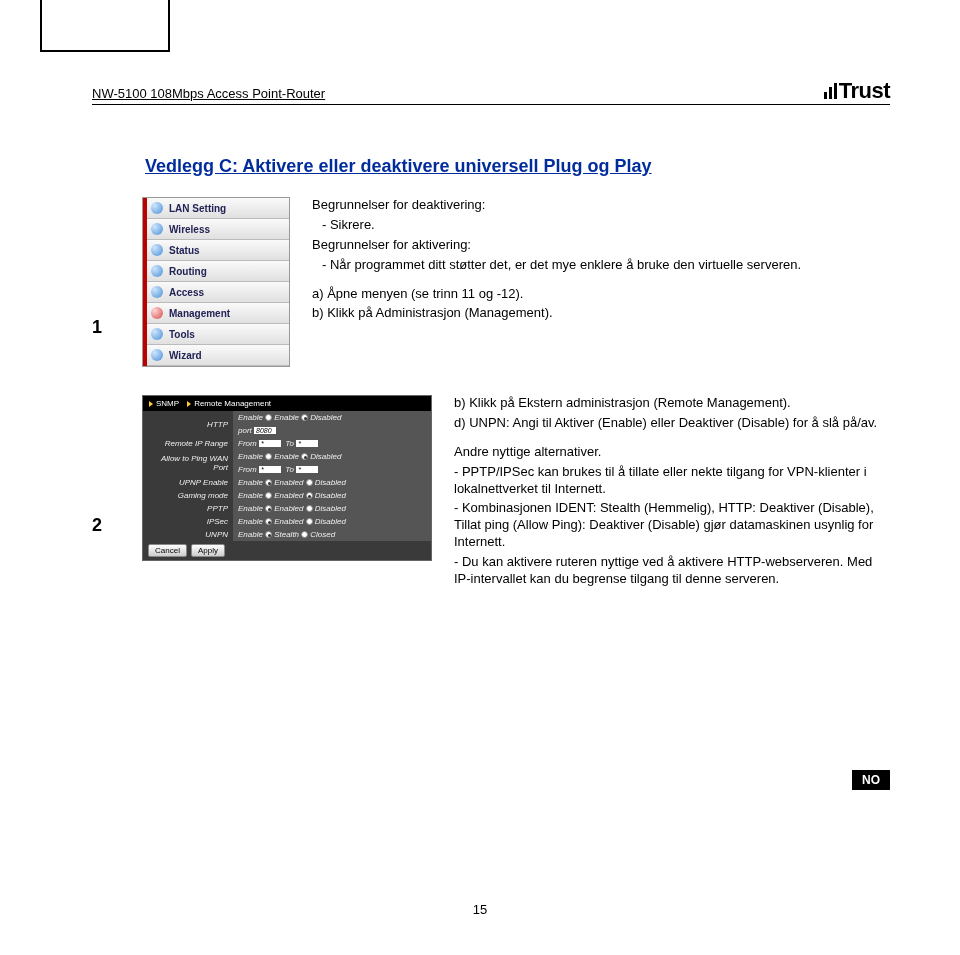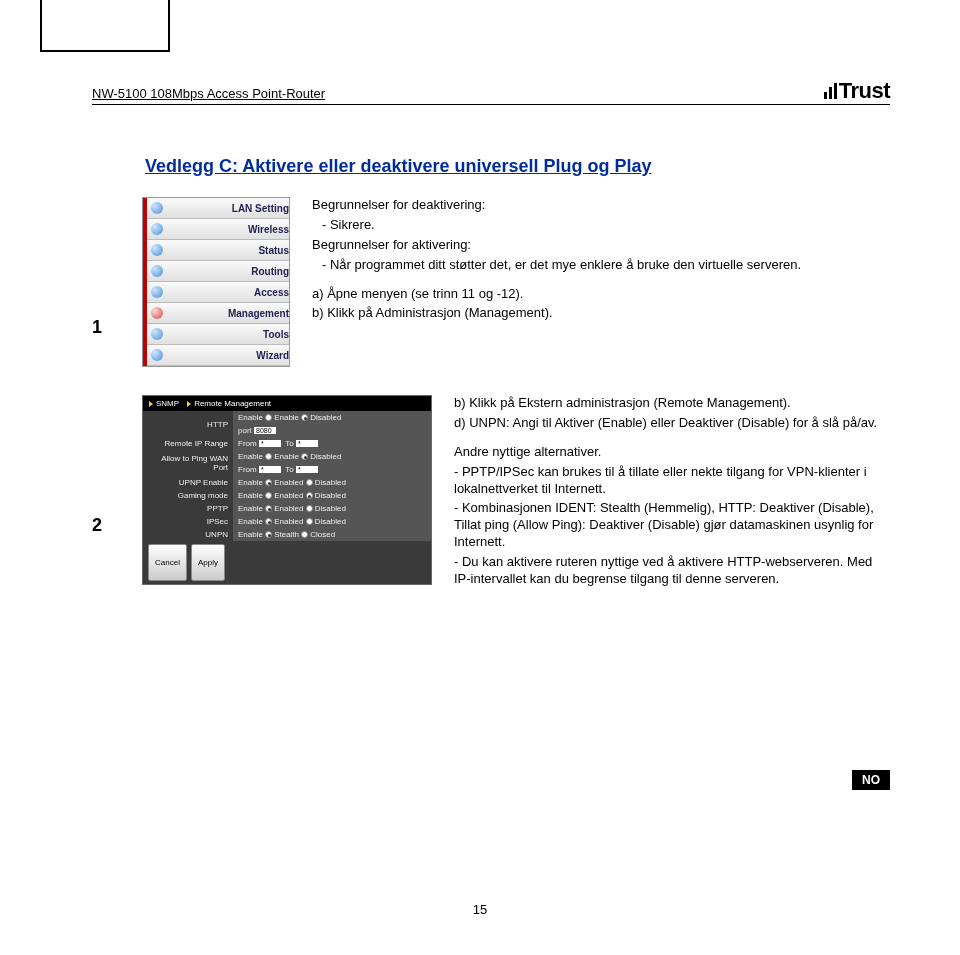--- a/index.html
+++ b/index.html
@@ -105,21 +105,20 @@
     flex: 1;
     display: flex;
     align-items: center;
     background: linear-gradient(#fafafa, #e0e0e0);
     border-bottom: 1px solid #bbb;
     font-size: 10px;
     font-weight: bold;
     color: #225;
     padding-left: 4px;
     gap: 6px;
-    justify-content: space-between;
   }
   .menu-icon {
     width: 12px; height: 12px; border-radius: 50%;
     background: radial-gradient(circle at 30% 30%, #cde6ff, #4a8fd6);
     flex-shrink: 0;
   }
   .menu-icon.red { background: radial-gradient(circle at 30% 30%, #ffd6d6, #d64a4a); }
 
   
   .screenshot2 {
@@ -132,29 +131,29 @@
   .screenshot2 .tabhdr {
     background: #000;
     color: #fff;
     font-size: 8px;
     padding: 3px 6px;
     display: flex;
     gap: 8px;
   }
   .screenshot2 .tabhdr .tabitem { display: flex; align-items: center; gap: 3px; }
   .chev { width: 0; height: 0; border-top: 3px solid transparent; border-bottom: 3px solid transparent; border-left: 4px solid #fc3; }
-  .screenshot2 table { width: 100%; border-collapse: collapse; }
+  .screenshot2 table { width: 100%; border-collapse: collapse; font-style: italic; }
   .screenshot2 td { padding: 2px 5px; vertical-align: middle; }
   .screenshot2 .lbl { background: #3a3a3a; color: #eee; text-align: right; width: 90px; font-size: 8px; }
   .screenshot2 .val { background: #555; color: #eee; font-size: 8px; }
   .radio { display: inline-block; width: 7px; height: 7px; border-radius: 50%; background: #fff; border: 1px solid #888; margin-right: 2px; vertical-align: middle; }
   .radio.on::after { content: ''; display: block; width: 3px; height: 3px; border-radius: 50%; background: #333; margin: 1.5px; }
   .inp { display: inline-block; background: #fff; color: #000; padding: 0 2px; font-size: 7px; min-width: 22px; }
   .btnrow { background: #3a3a3a; padding: 3px 5px; display: flex; gap: 4px; }
-  .btn { background: linear-gradient(#fefefe,#ccc); border: 1px solid #888; color: #000; font-size: 8px; padding: 13px 6px; border-radius: 2px; }
+  .btn { background: linear-gradient(#fefefe,#ccc); border: 1px solid #888; color: #000; font-size: 8px; padding: 1px 6px; border-radius: 2px; }
 
   .page-num {
     position: absolute;
     bottom: 38px;
     left: 50%;
     transform: translateX(-50%);
     font-size: 13px;
   }
   .lang-badge {
     position: absolute;

